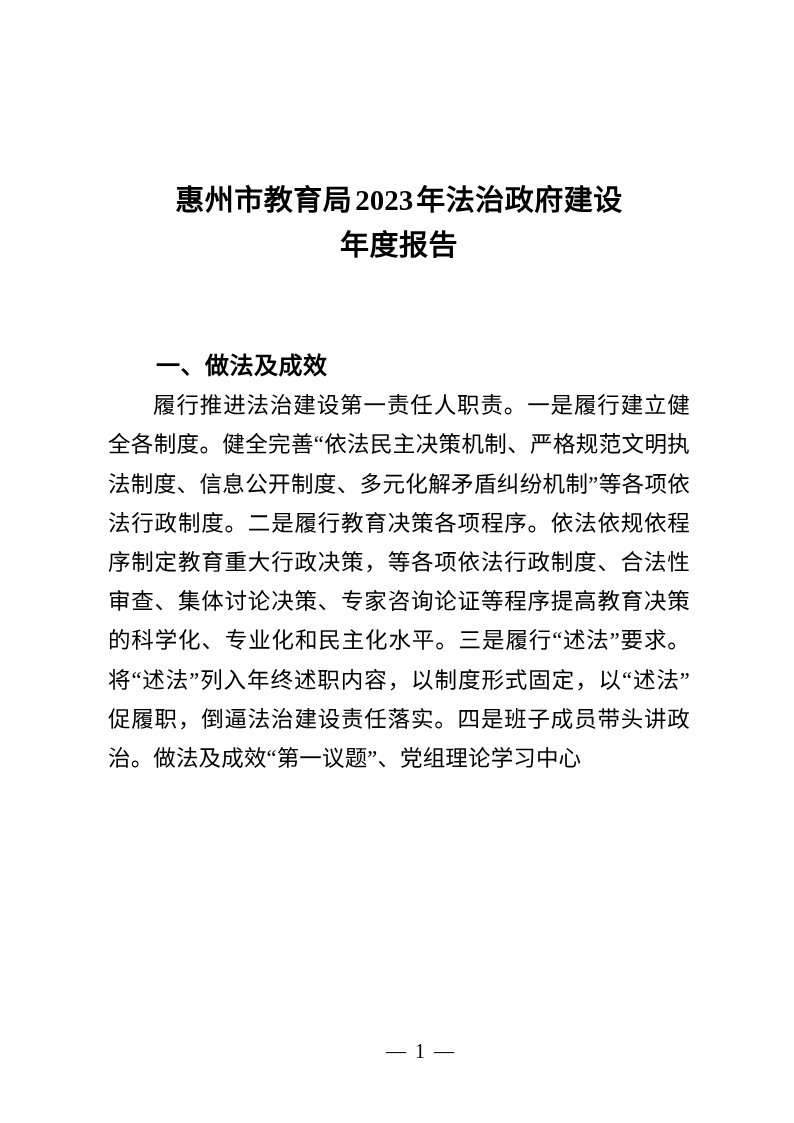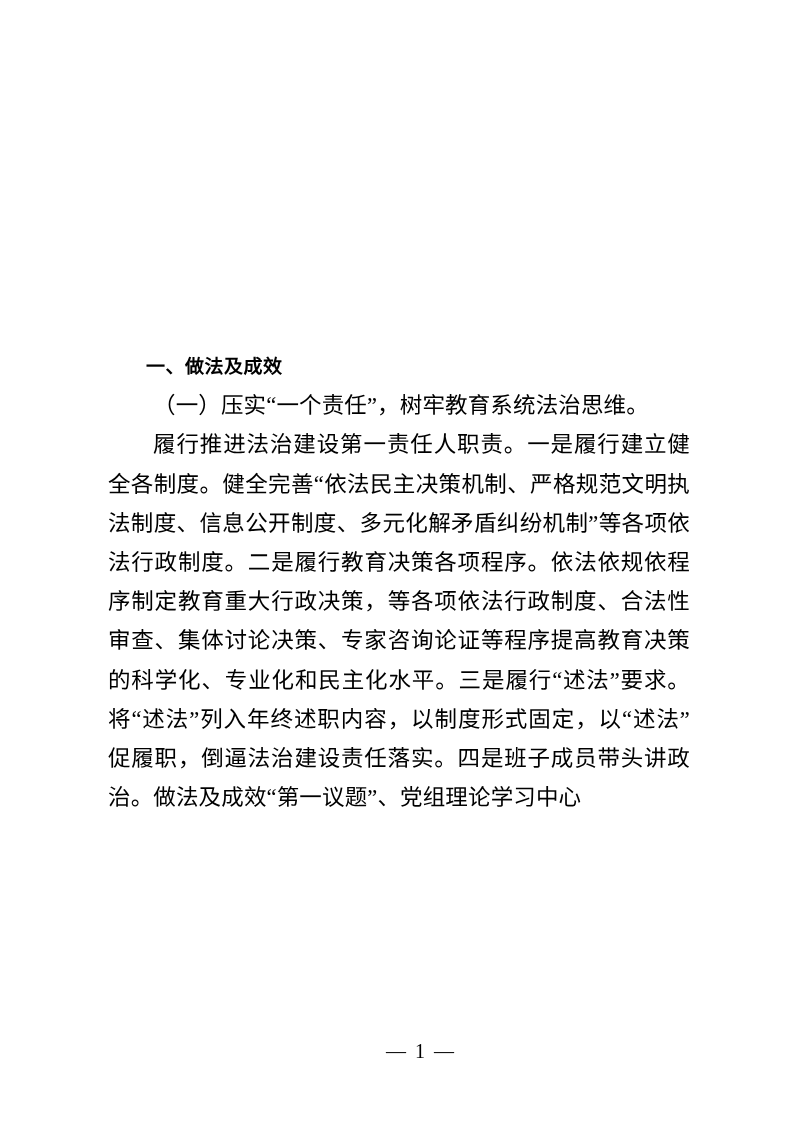--- a/index.html
+++ b/index.html
@@ -66,21 +66,21 @@
     letter-spacing: 0.15px;
     word-break: break-all;
   }
   .para + .para {
     margin-top: 0;
   }
   .heading-num {
     margin: 0;
     font-family: "DejaVu Sans", "Liberation Sans", sans-serif;
     font-weight: 700;
-    font-size: 19px;
+    font-size: 24px;
     line-height: 39.2px;
     text-indent: 2em;
     letter-spacing: 0.5px;
   }
   b, .b {
     font-family: "DejaVu Sans", "Liberation Sans", sans-serif;
     font-weight: 400;
     letter-spacing: 0.2px;
   }
   .num {
@@ -106,27 +106,30 @@
 </style>
 </head>
 <body>
 
 <div id="page">
 
   <div class="header-band">
     <span></span>
   </div>
 
+  <div class="doc-title">
+    <span><span>惠州市教育局</span><span class="latin">2023</span><span>年法治政府建设</span></span><br>
+    <span>年度报告</span>
+  </div>
 
   <div class="body-region">
 
 
     <p class="heading-num">一、做法及成效</p>
 
-    <p class="para">（一）压实“一个责任”，树牢教育系统法治思维。</p>
 
     <p class="para"><b>履行推进法治建设第一责任人职责。一是</b><span>履行建立健全各制度。健全完善“依法民主决策机制、严格规范文明执法制度、信息公开制度、多元化解矛盾纠纷机制”等各项依法行政制度。</span><b>二是</b><span>履行教育决策各项程序。依法依规依程序制定教育重大行政决策，等各项依法行政制度、合法性审查、集体讨论决策、专家咨询论证等程序提高教育决策的科学化、专业化和民主化水平。</span><b>三是</b><span>履行“述法”要求。将“述法”列入年终述职内容，以制度形式固定，以“述法”促履职，倒逼法治建设责任落实。</span><b>四是</b><span>班子成员带头讲政治。做法及成效“第一议题”、党组理论学习中心</span></p>
 
   </div>
 
   <div class="page-footer">
     <span class="pf-inner">— 1 —</span>
   </div>
 
 </div>

